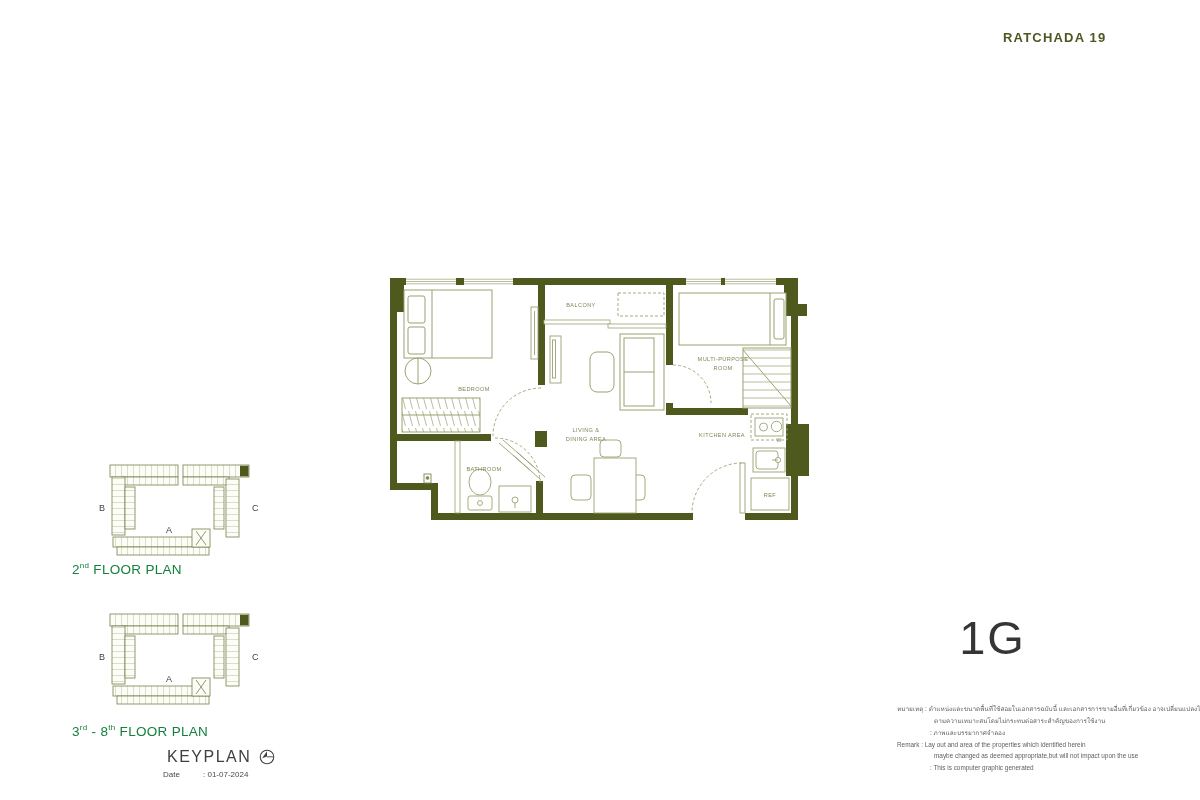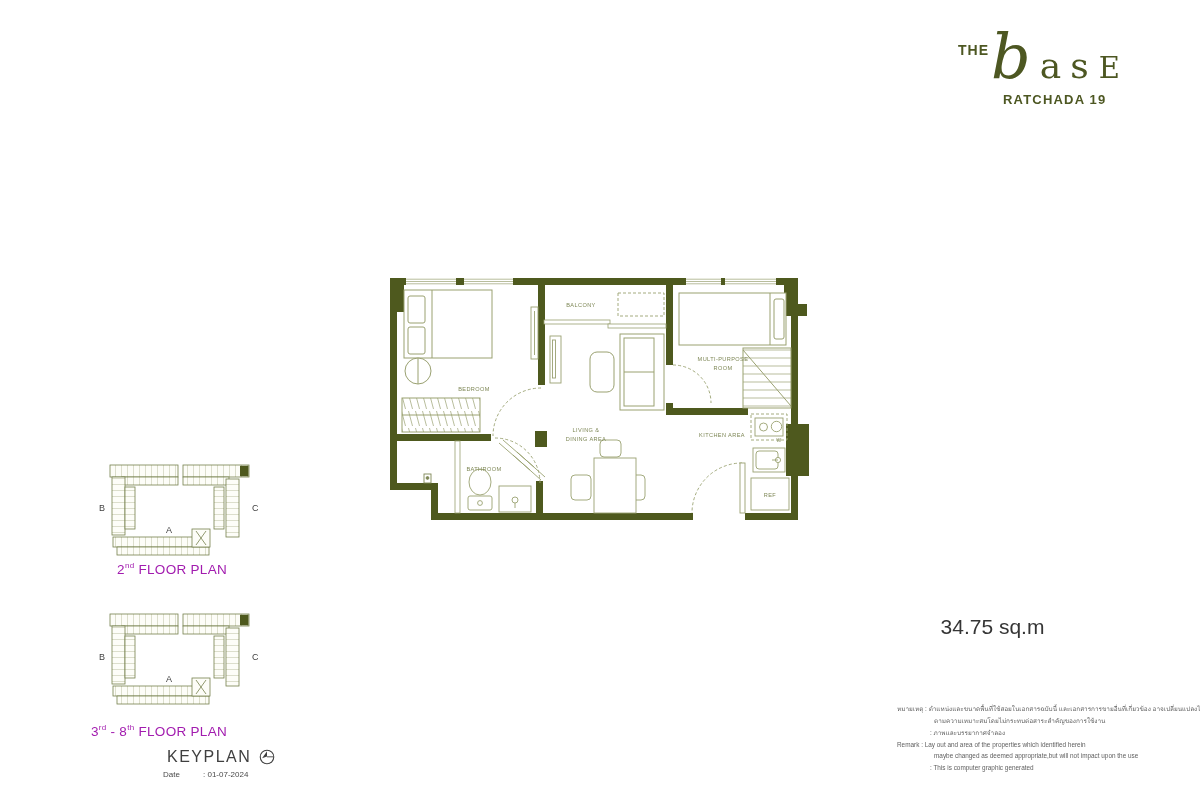--- a/index.html
+++ b/index.html
@@ -14,21 +14,21 @@
   .logo-a,.logo-s{font-family:"DejaVu Serif",serif;font-size:36px;margin-left:9px;}
   .logo-e{font-family:"DejaVu Serif",serif;font-size:29px;margin-left:10px;}
   .logo-sub{font-size:13px;font-weight:bold;letter-spacing:1.2px;margin-top:4px;margin-left:45px;}
 
   
   .plan{position:absolute;left:386px;top:274px;width:426px;height:254px;}
 
   
   .kp1{position:absolute;left:92px;top:461px;width:166px;height:100px;}
   .kp2{position:absolute;left:92px;top:610px;width:166px;height:100px;}
-  .kp-caption{position:absolute;left:57px;width:170px;text-align:right;font-size:13.5px;color:#a21caf;letter-spacing:0.3px;}
+  .kp-caption{position:absolute;left:72px;width:170px;text-align:left;font-size:13.5px;color:#15803d;letter-spacing:0.3px;}
   .kp-caption sup{font-size:8px;}
   .cap1{top:561px;} .cap2{top:723px;}
 
   .keyplan-title{position:absolute;left:167px;top:748px;display:flex;align-items:flex-end;color:#3f3f3f;}
   .keyplan-title .t{font-size:16px;letter-spacing:1.5px;}
   .keyplan-title svg{margin-left:7px;}
   .date-row{position:absolute;left:163px;top:770px;font-size:8px;color:#4a4a4a;display:flex;}
   .date-row .dl{width:40px;}
 
   
@@ -40,27 +40,20 @@
   .remark{position:absolute;left:897px;top:703px;width:292px;font-size:6.4px;line-height:1.85;color:#5f5f5f;}
   .remark div{white-space:nowrap;}
   .ind1{padding-left:37px;} .ind2{padding-left:33px;}
 
   svg text{font-family:"Liberation Sans",sans-serif;}
 </style>
 </head>
 <body>
 
 <div class="logo">
-  <div class="logo-row">
-    <span class="logo-the">THE</span>
-    <span class="logo-b">b</span>
-    <span class="logo-a">a</span>
-    <span class="logo-s">s</span>
-    <span class="logo-e">E</span>
-  </div>
   <div class="logo-sub">RATCHADA 19</div>
 </div>
 
 <svg class="plan" viewBox="0 0 426 254">
   <defs>
     <pattern id="hangers" width="7" height="17" patternUnits="userSpaceOnUse">
       <line x1="1.5" y1="1" x2="5.5" y2="16" stroke="#9aa171" stroke-width="0.7"></line>
     </pattern>
     <pattern id="shelves" width="48" height="8" patternUnits="userSpaceOnUse">
       <line x1="0" y1="4" x2="48" y2="4" stroke="#9aa171" stroke-width="0.7"></line>
@@ -283,21 +276,21 @@
     <polygon points="10,3.5 4.5,11.5 10,9.5" fill="#3f3f3f"></polygon>
     <line x1="10" y1="9.8" x2="16.8" y2="9.8" stroke="#3f3f3f" stroke-width="1"></line>
   </svg>
 </div>
 <div class="date-row">
   <span class="dl">Date</span>
   <span>: 01-07-2024</span>
 </div>
 
 <div class="unit">
-  <div class="unit-area">34.75 sq.m</div>
+  <div class="unit-code">1G</div>
 </div>
 
 <div class="remark">
   <div>หมายเหตุ : ตำแหน่งและขนาดพื้นที่ใช้สอยในเอกสารฉบับนี้ และเอกสารการขายอื่นที่เกี่ยวข้อง อาจเปลี่ยนแปลงได้</div>
   <div class="ind1">ตามความเหมาะสมโดยไม่กระทบต่อสาระสำคัญของการใช้งาน</div>
   <div class="ind2">: ภาพและบรรยากาศจำลอง</div>
   <div>Remark : Lay out and area of the properties which identified herein</div>
   <div class="ind1">maybe changed as deemed appropriate,but will not impact upon the use</div>
   <div class="ind2">: This is computer graphic generated</div>
 </div>

